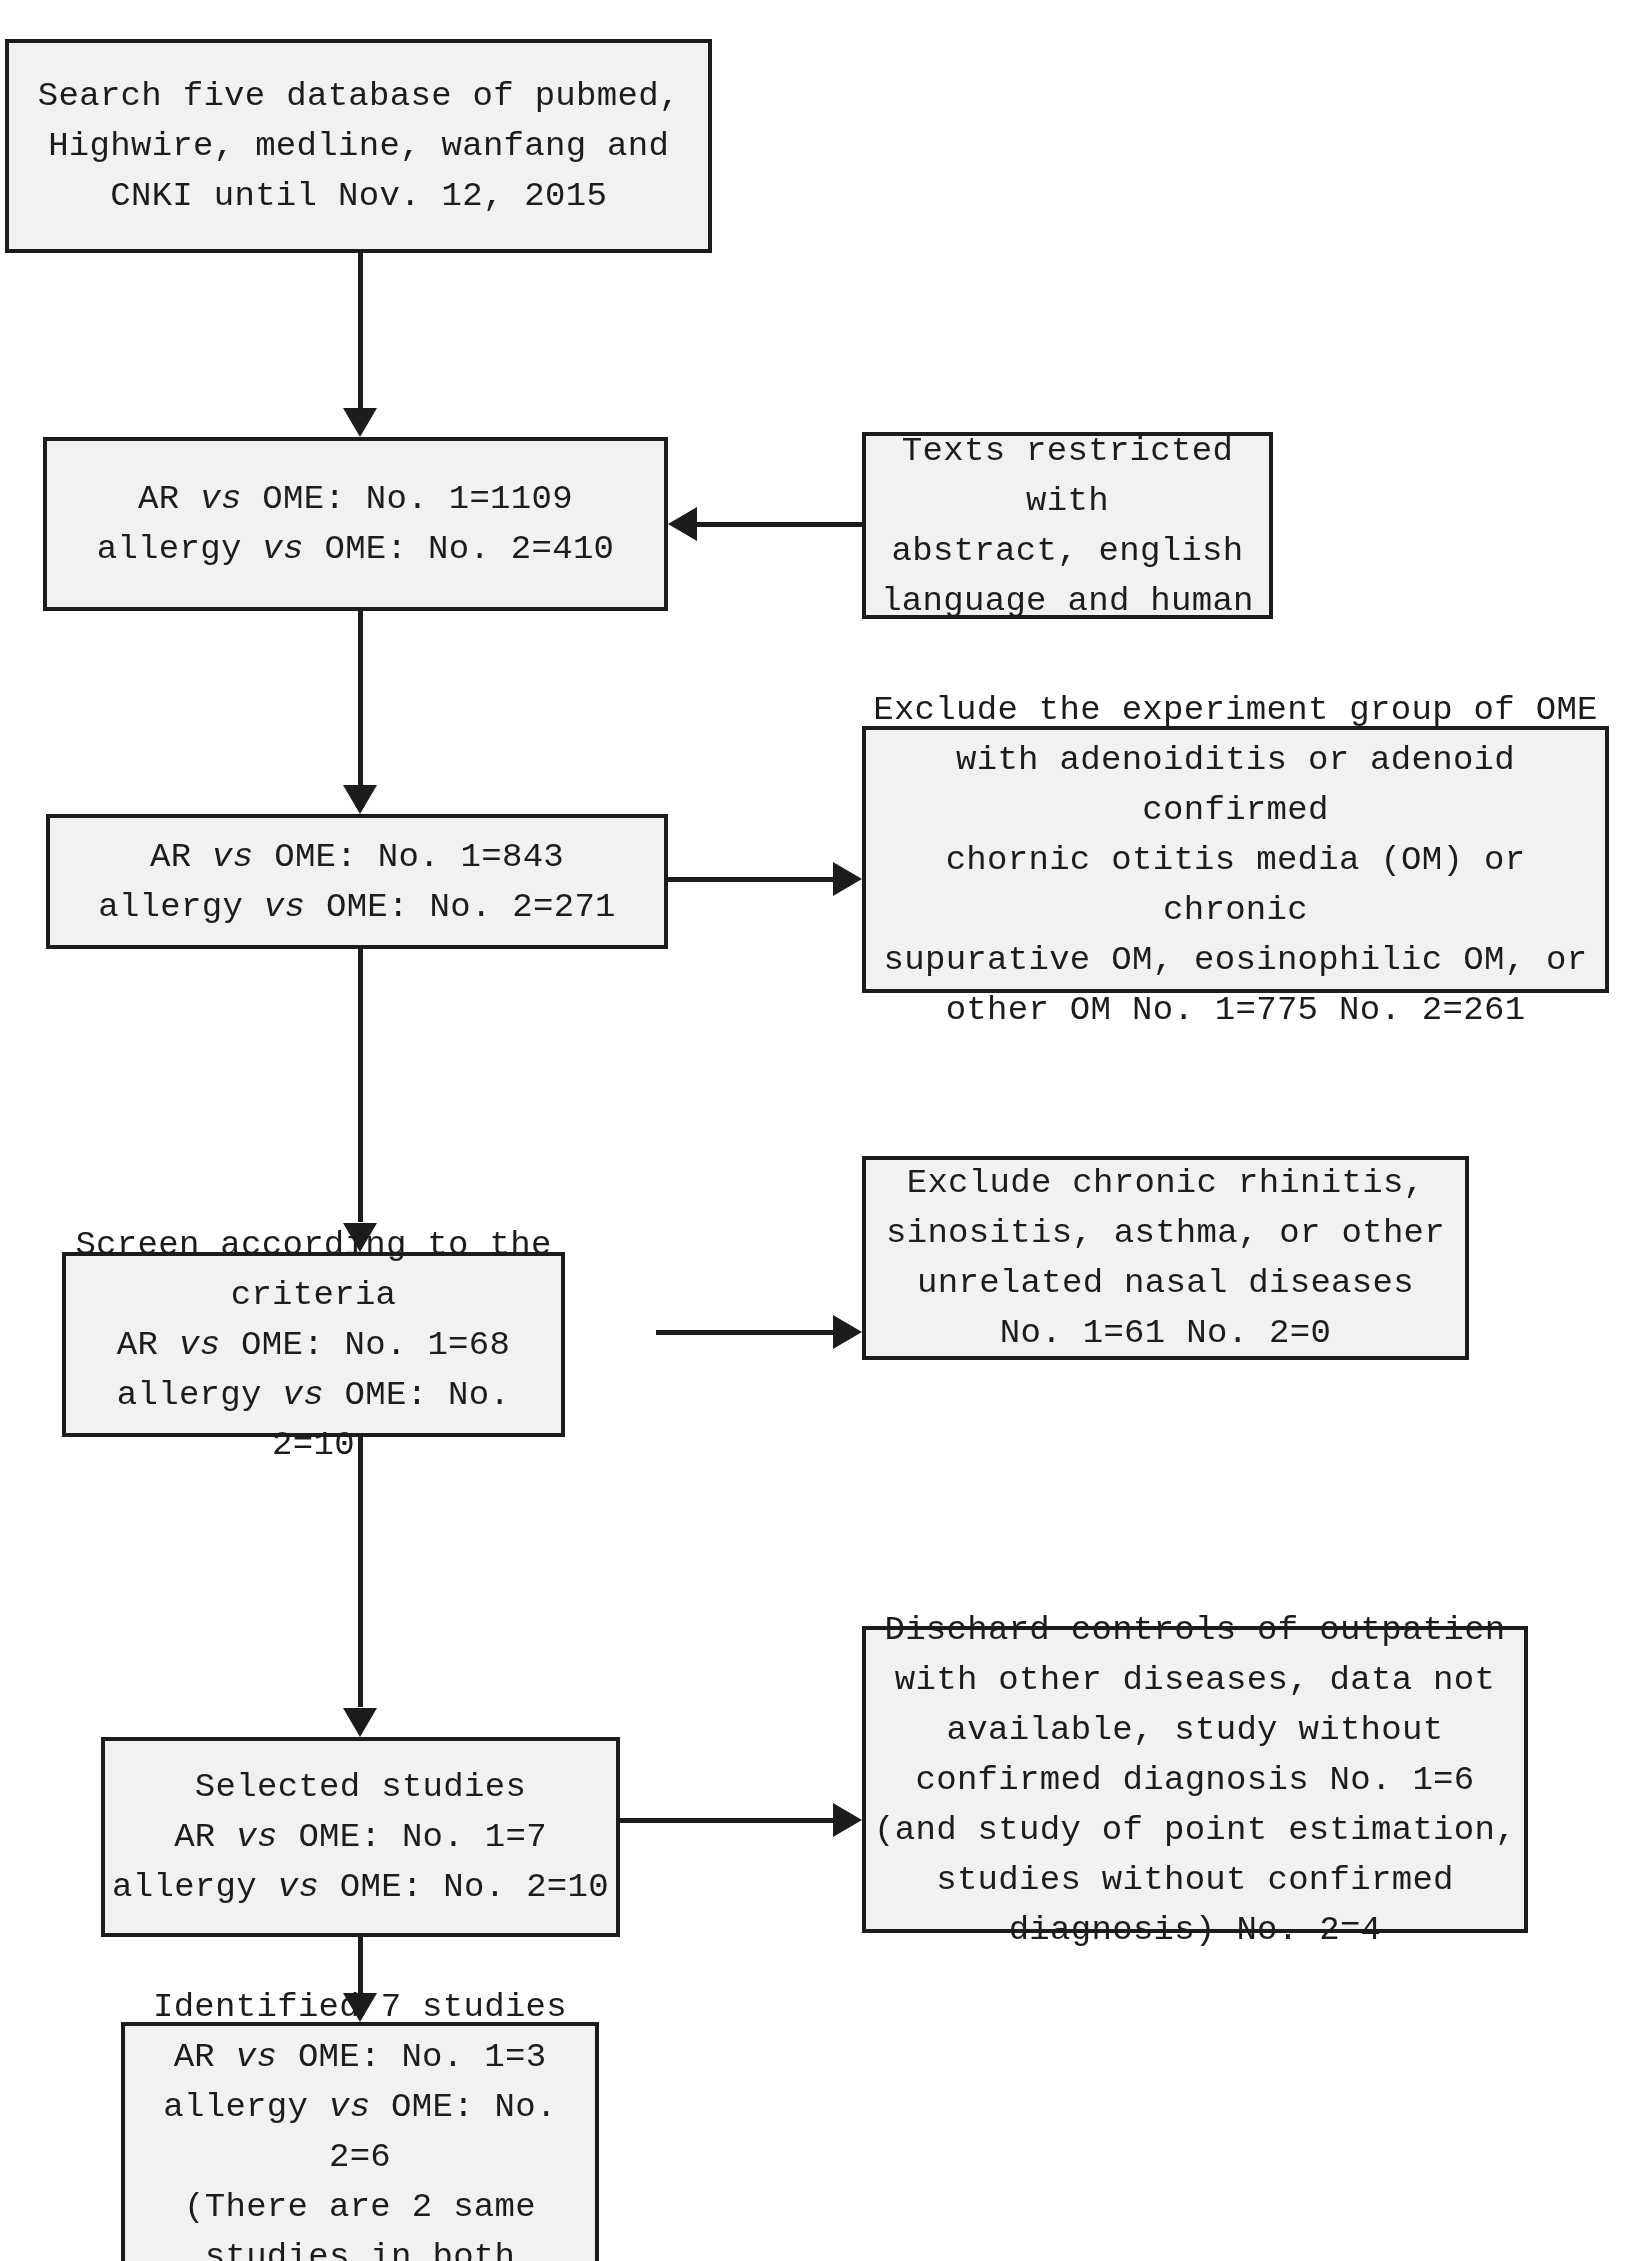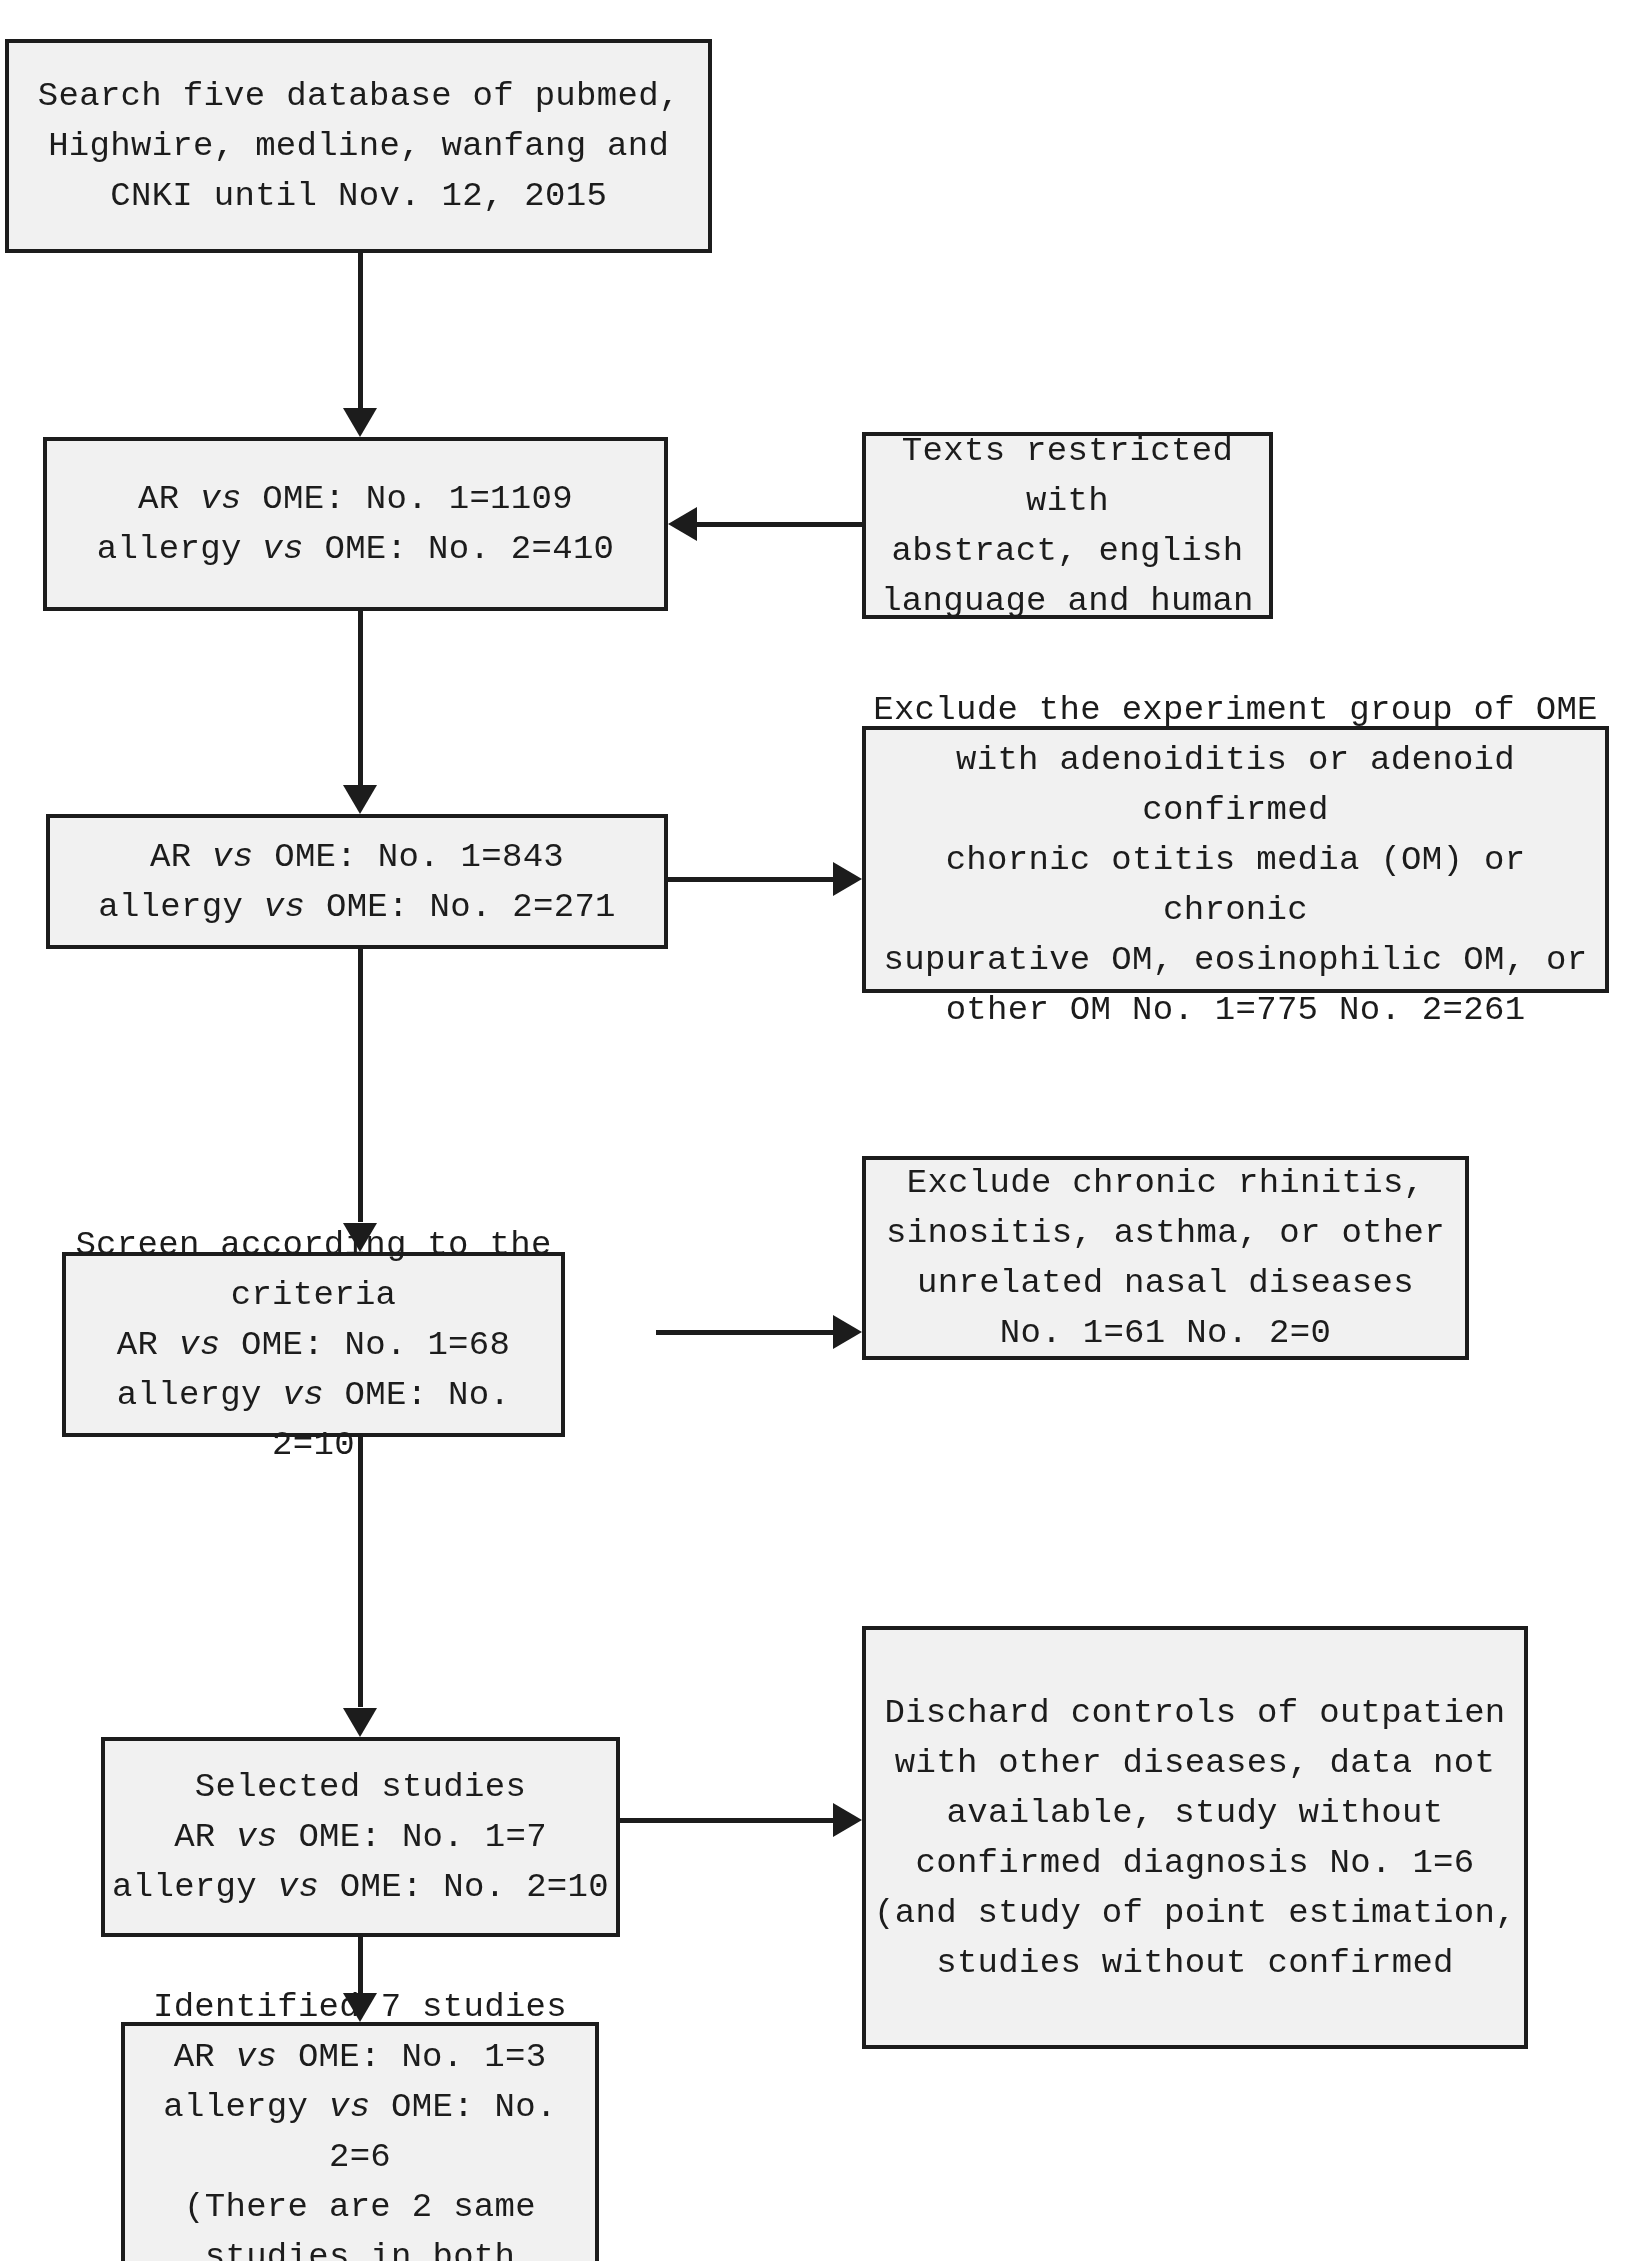--- a/index.html
+++ b/index.html
@@ -133,28 +133,29 @@
 
   <div class="box" style="left:862px;top:1120px;width:607px;height:204px">
     <div class="lines">
         <div><span>Exclude chronic rhinitis,</span></div>
         <div><span>sinositis, asthma, or other</span></div>
         <div><span>unrelated nasal diseases</span></div>
         <div><span>No. 1=61 No. 2=0</span></div>
       </div>
   </div>
 
-  <div class="box" style="left:862px;top:1590px;width:666px;height:423px">
+  <div class="box" style="left:862px;top:1590px;width:666px;height:307px">
     <div class="lines">
         <div><span>Dischard controls of outpatien</span></div>
         <div><span>with other diseases, data not</span></div>
         <div><span>available, study without</span></div>
         <div><span>confirmed diagnosis No. 1=6</span></div>
         <div><span>(and study of point estimation,</span></div>
         <div><span>studies without confirmed</span></div>
+        <div><span>diagnosis) No. 2=4</span></div>
       </div>
   </div>
 
   <div class="vline" style="left:358px;top:216px;height:156px"></div>
   <div class="tri tri-down" style="left:343px;top:372px"></div>
 
   <div class="vline" style="left:358px;top:575px;height:174px"></div>
   <div class="tri tri-down" style="left:343px;top:749px"></div>
 
   <div class="vline" style="left:358px;top:912px;height:274px"></div>

